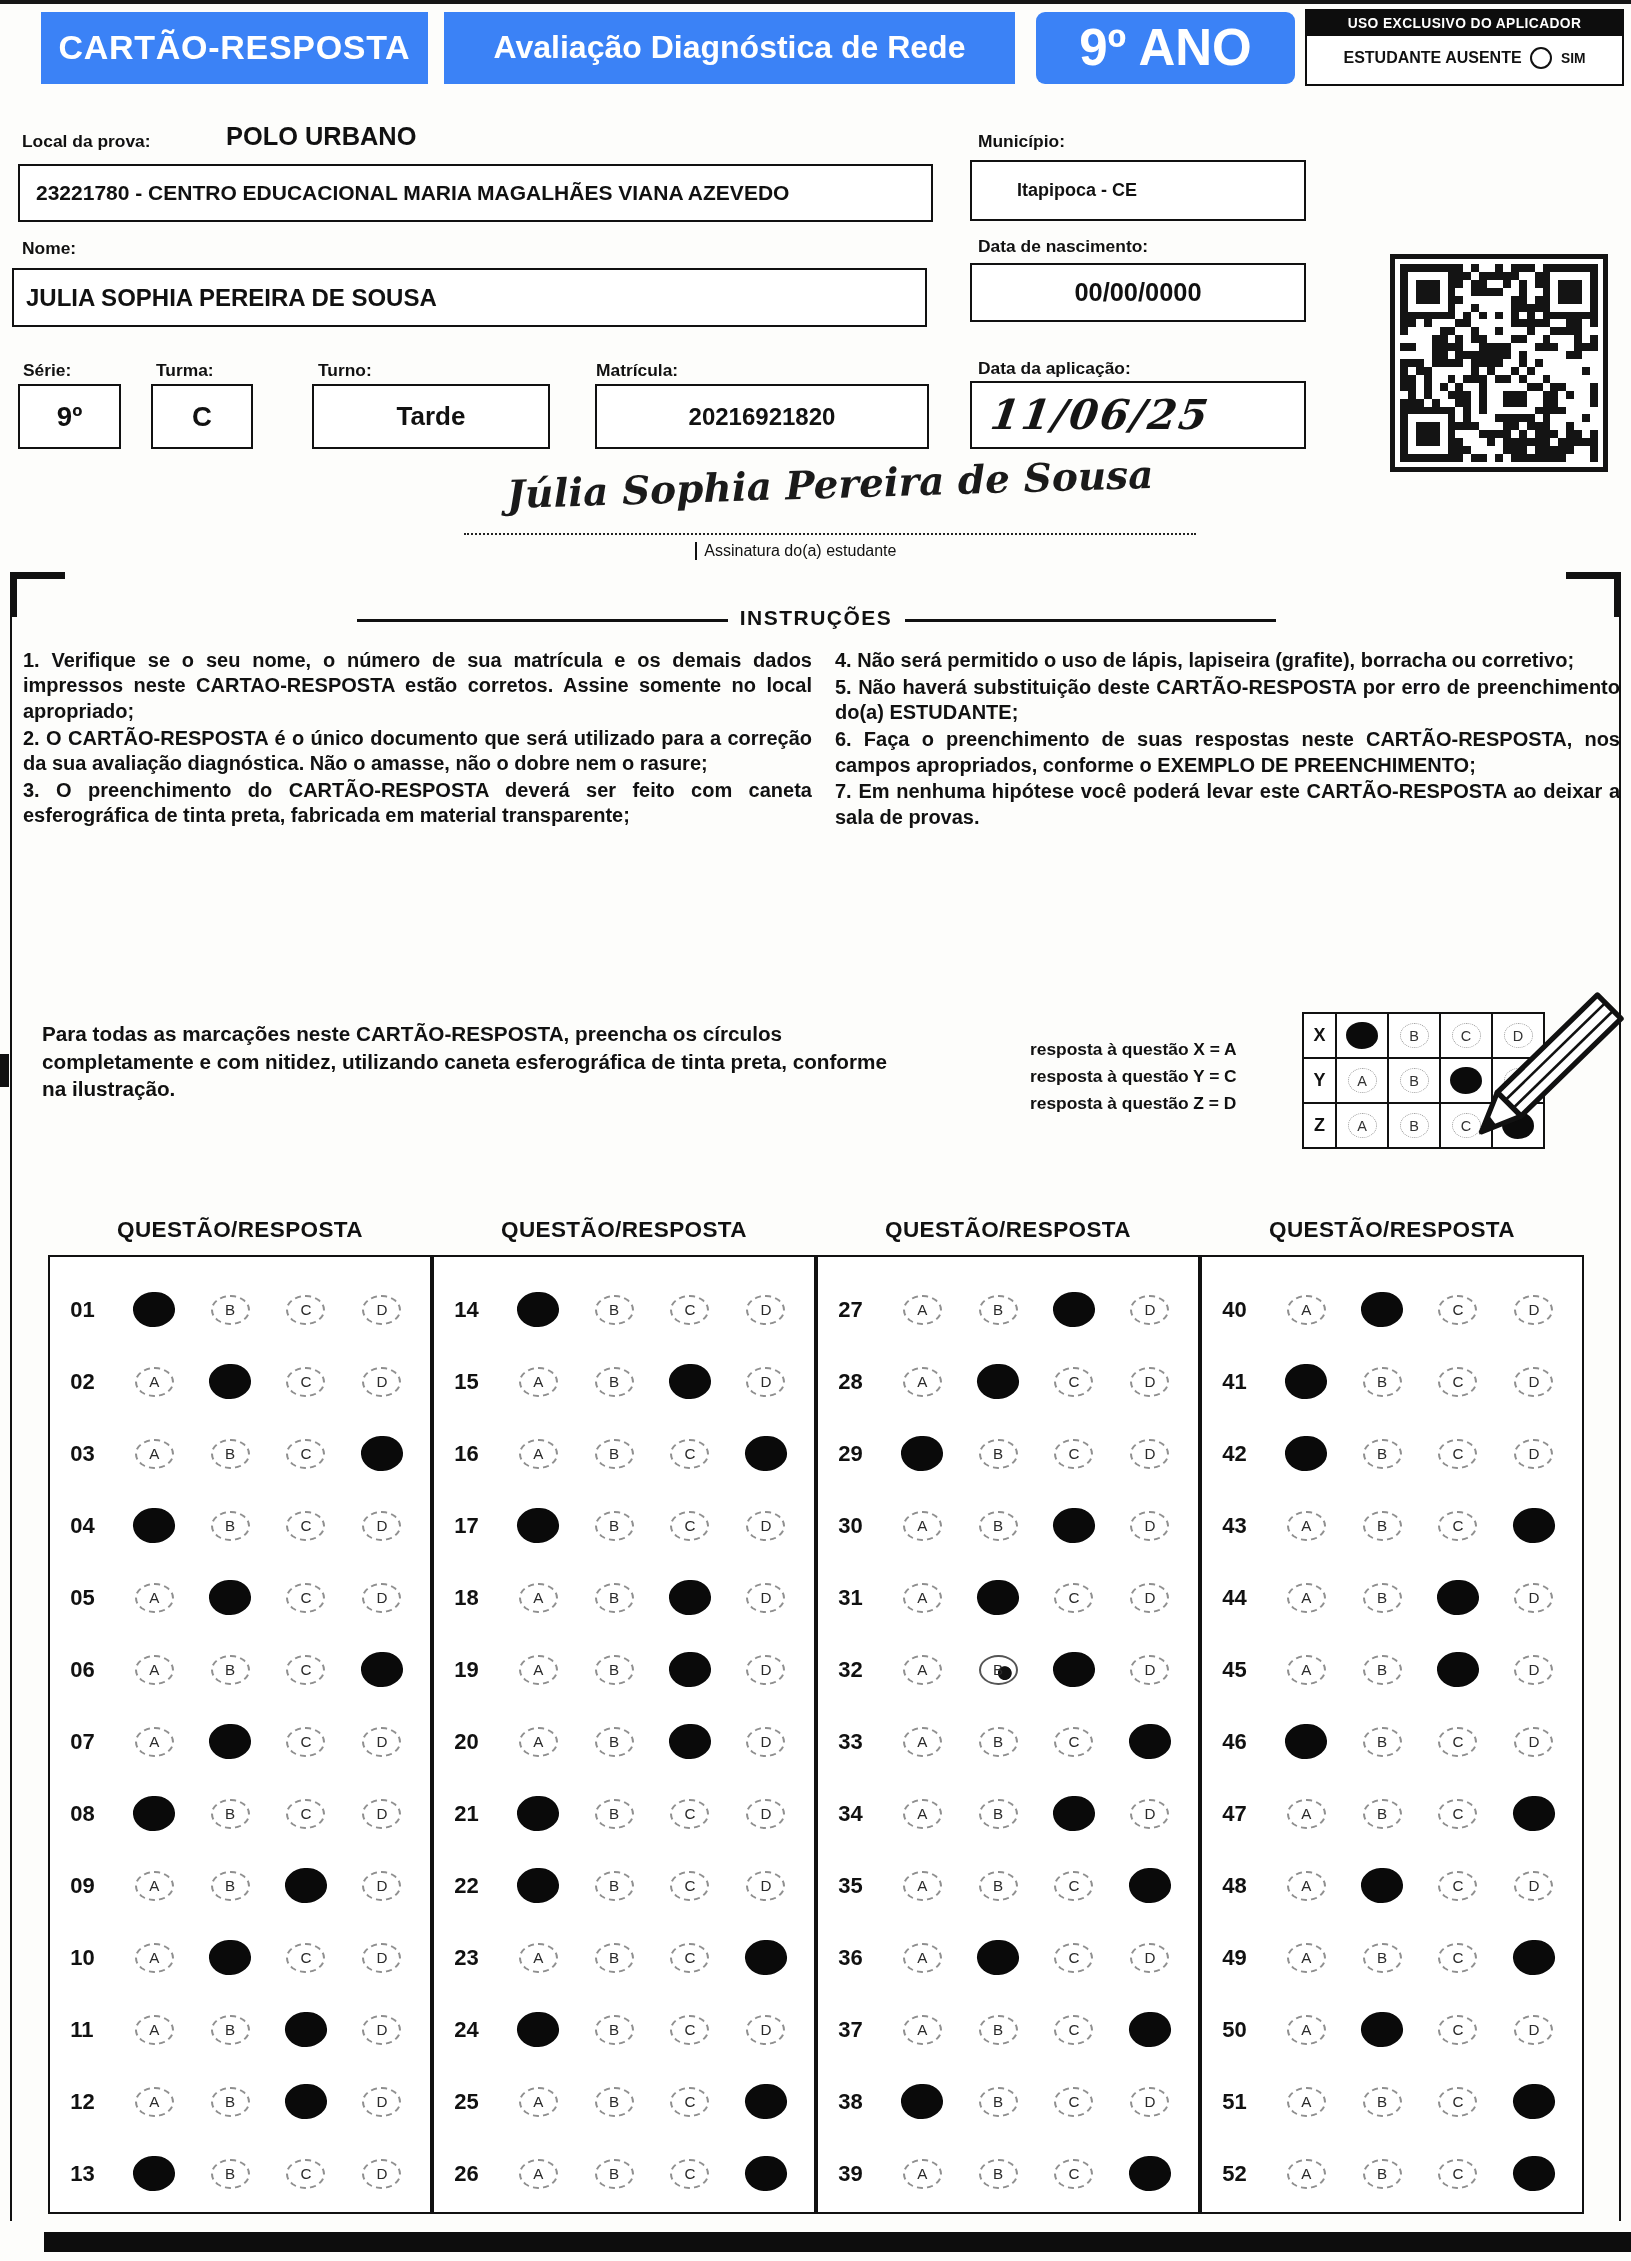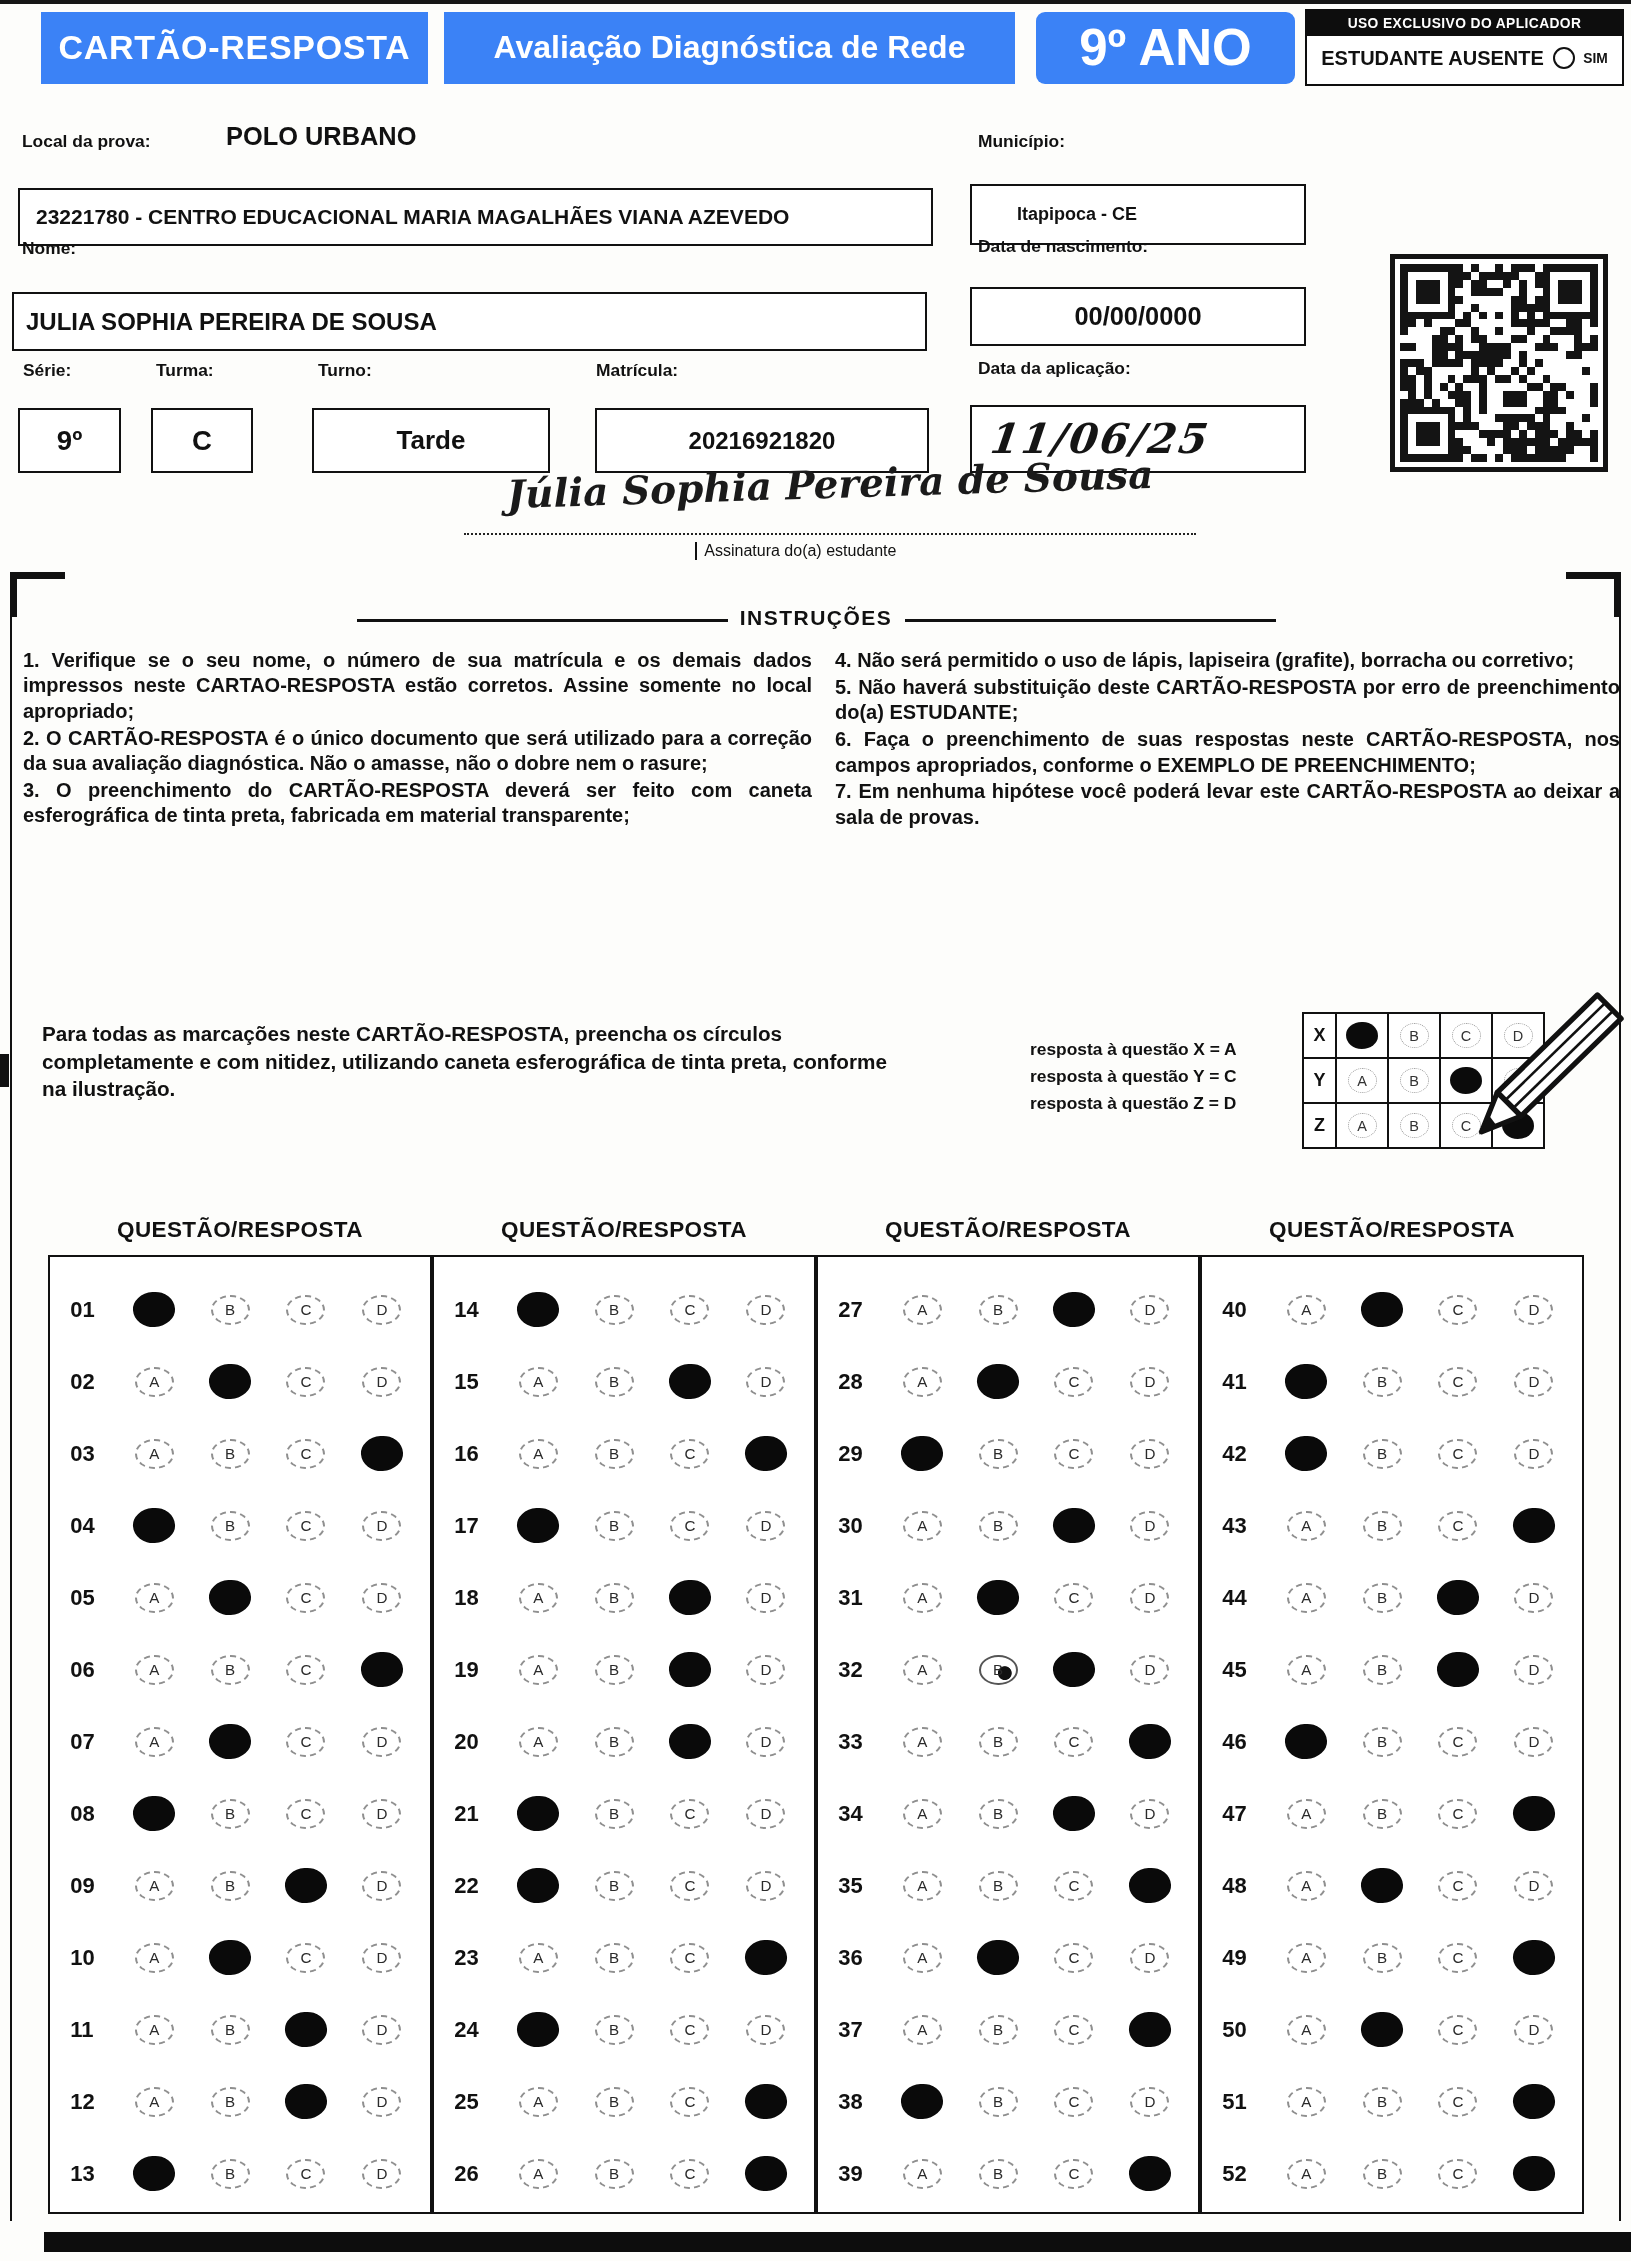--- a/index.html
+++ b/index.html
@@ -6,25 +6,25 @@
   body{width:1632px;height:2261px;position:relative;background:#fdfdfb;font-family:"Liberation Sans",sans-serif;color:#111;overflow:hidden;}
   *{box-sizing:border-box;}
   .blackbox{position:absolute;background:#3b82f6;color:#fff;display:flex;align-items:center;justify-content:center;font-weight:bold;}
   #topline{position:absolute;left:0;top:0;width:1632px;height:3.6px;background:#161616;}
   #hdr-title{left:41px;top:11.6px;width:387px;height:72px;font-size:34px;letter-spacing:0.7px;}
   #hdr-exam{left:444px;top:11.6px;width:571px;height:72px;font-size:32px;}
   #hdr-grade{left:1036px;top:11.6px;width:259px;height:72px;font-size:51px;border-radius:9px;}
   #aplicador{position:absolute;left:1305px;top:8.7px;width:319px;height:77px;border:2.9px solid #0d0d0d;background:#fff;}
   .ap-strip{height:25px;background:#0d0d0d;color:#fff;font-weight:bold;font-size:13.8px;display:flex;align-items:center;justify-content:center;letter-spacing:0.4px;}
   .ap-row{height:45px;display:flex;align-items:center;justify-content:center;gap:8.7px;font-weight:bold;}
-  .ap-label{font-size:20px;}
+  .ap-label{font-size:16px;}
   .ap-circle{width:22px;height:22px;border:2.2px solid #111;border-radius:50%;}
   .ap-sim{font-size:13.8px;}
   .lbl{position:absolute;font-size:17.4px;font-weight:bold;}
-  .fbox{position:absolute;border:2.9px solid #111;display:flex;align-items:center;font-weight:bold;background:#fff;margin-top:24px;}
+  .fbox{position:absolute;border:2.9px solid #111;display:flex;align-items:center;font-weight:bold;background:#fff;}
   #local-value{position:absolute;left:226px;top:122px;font-size:25.4px;font-weight:bold;}
   #school-box{left:18px;top:164px;width:915px;height:58px;font-size:21px;padding-left:16px;}
   #municipio-box{left:970px;top:160px;width:336px;height:61px;font-size:18px;padding-left:45px;}
   #nome-box{left:12px;top:268px;width:915px;height:59px;font-size:24px;padding-left:12px;}
   #nasc-box{left:970px;top:263px;width:336px;height:59px;font-size:25.4px;justify-content:center;}
   #serie-box{left:18px;top:384px;width:103px;height:65px;font-size:27.6px;justify-content:center;}
   #turma-box{left:151px;top:384px;width:102px;height:65px;font-size:27.6px;justify-content:center;}
   #turno-box{left:312px;top:384px;width:238px;height:65px;font-size:26px;justify-content:center;}
   #matricula-box{left:595px;top:384px;width:334px;height:65px;font-size:24px;justify-content:center;}
   #aplicacao-box{left:970px;top:381px;width:336px;height:68px;padding-left:19px;}

